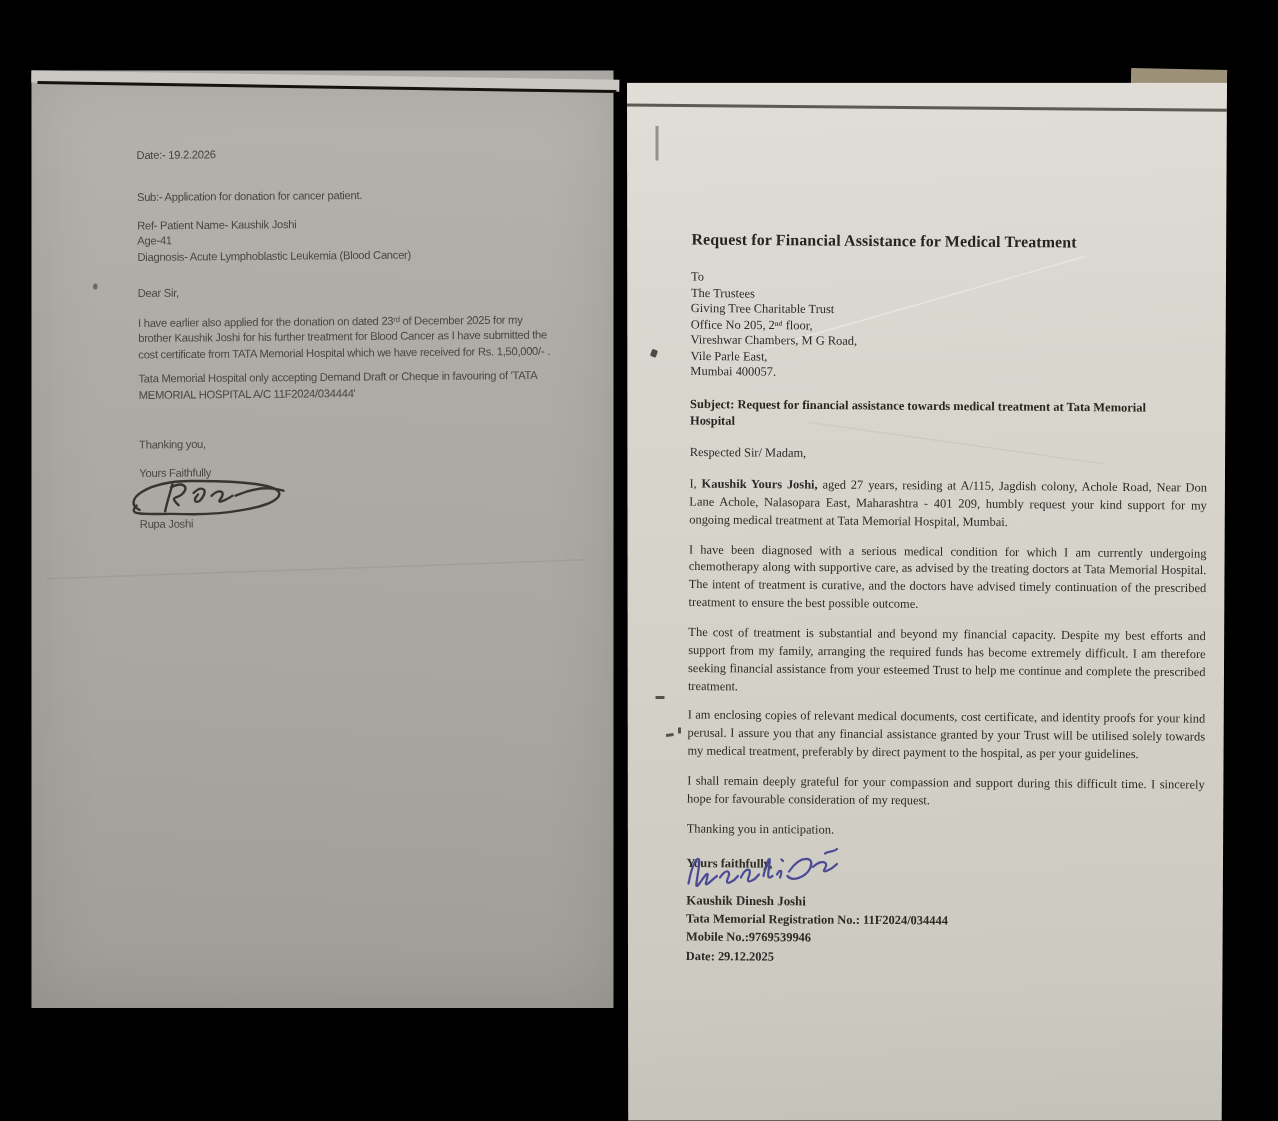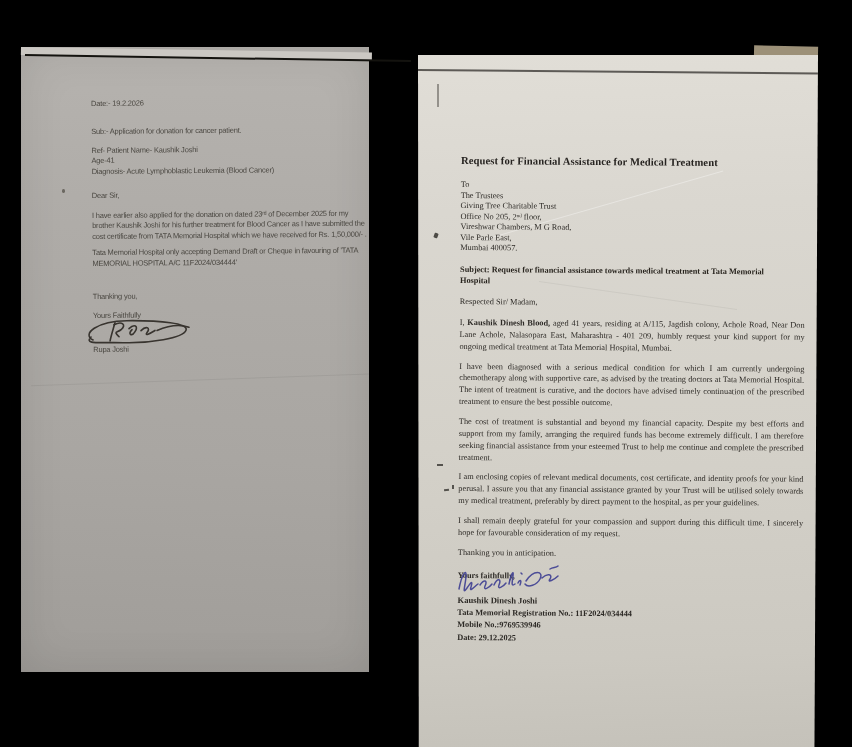--- a/index.html
+++ b/index.html
@@ -6,21 +6,21 @@
   html,body { width:852px; height:747px; }
   body {
     position:relative; overflow:hidden;
     background:#000;
     font-family:"Liberation Sans", sans-serif;
   }
   .sheet { position:absolute; }
 
   
   #left-sheet {
-    left:21px; top:47px; width:348px; height:625px;
+    left:21px; top:47px; width:388px; height:625px;
     background:linear-gradient(183deg,#b6b3af 0%,#afaca8 30%,#a9a6a2 65%,#a09d99 100%);
     box-shadow:inset 0 0 46px rgba(0,0,0,.10);
   }
   .left-top-sliver {
     position:absolute; left:0; top:0; width:101%; height:8px;
     background:#cbc8c3; transform:rotate(.9deg); transform-origin:left top;
   }
   .left-edge-line {
     position:absolute; left:4px; top:7px; width:386px; height:2.4px;
     background:#14130f; transform:rotate(.9deg); transform-origin:left top;
@@ -160,21 +160,21 @@
       <div>Office No 205, 2ⁿᵈ floor,</div>
       <div>Vireshwar Chambers, M G Road,</div>
       <div>Vile Parle East,</div>
       <div>Mumbai 400057.</div>
     </div>
     <div class="rc-subject">
       <div class="ln">Subject: Request for financial assistance towards medical treatment at Tata Memorial</div>
       <div>Hospital</div>
     </div>
     <div class="rc-salutation">Respected Sir/ Madam,</div>
-    <div class="rc-para"><span>I, </span><span class="rc-name-bold">Kaushik Dinesh Blood,</span><span> aged 41 years, residing at A/115, Jagdish colony, Achole Road, Near Don Lane Achole, Nalasopara East, Maharashtra - 401 209, humbly request your kind support for my ongoing medical treatment at Tata Memorial Hospital, Mumbai.</span></div>
+    <div class="rc-para"><span>I, </span><span class="rc-name-bold">Kaushik Yours Joshi,</span><span> aged 27 years, residing at A/115, Jagdish colony, Achole Road, Near Don Lane Achole, Nalasopara East, Maharashtra - 401 209, humbly request your kind support for my ongoing medical treatment at Tata Memorial Hospital, Mumbai.</span></div>
     <div class="rc-para">I have been diagnosed with a serious medical condition for which I am currently undergoing chemotherapy along with supportive care, as advised by the treating doctors at Tata Memorial Hospital. The intent of treatment is curative, and the doctors have advised timely continuation of the prescribed treatment to ensure the best possible outcome.</div>
     <div class="rc-para">The cost of treatment is substantial and beyond my financial capacity. Despite my best efforts and support from my family, arranging the required funds has become extremely difficult. I am therefore seeking financial assistance from your esteemed Trust to help me continue and complete the prescribed treatment.</div>
     <div class="rc-para">I am enclosing copies of relevant medical documents, cost certificate, and identity proofs for your kind perusal. I assure you that any financial assistance granted by your Trust will be utilised solely towards my medical treatment, preferably by direct payment to the hospital, as per your guidelines.</div>
     <div class="rc-para">I shall remain deeply grateful for your compassion and support during this difficult time. I sincerely hope for favourable consideration of my request.</div>
     <div class="rc-thanks">Thanking you in anticipation.</div>
     <div class="rc-valediction">Yours faithfully,</div>
     <div class="rc-signatory">Kaushik Dinesh Joshi</div>
     <div class="rc-contact">
       <div>Tata Memorial Registration No.: 11F2024/034444</div>
       <div>Mobile No.:9769539946</div>

